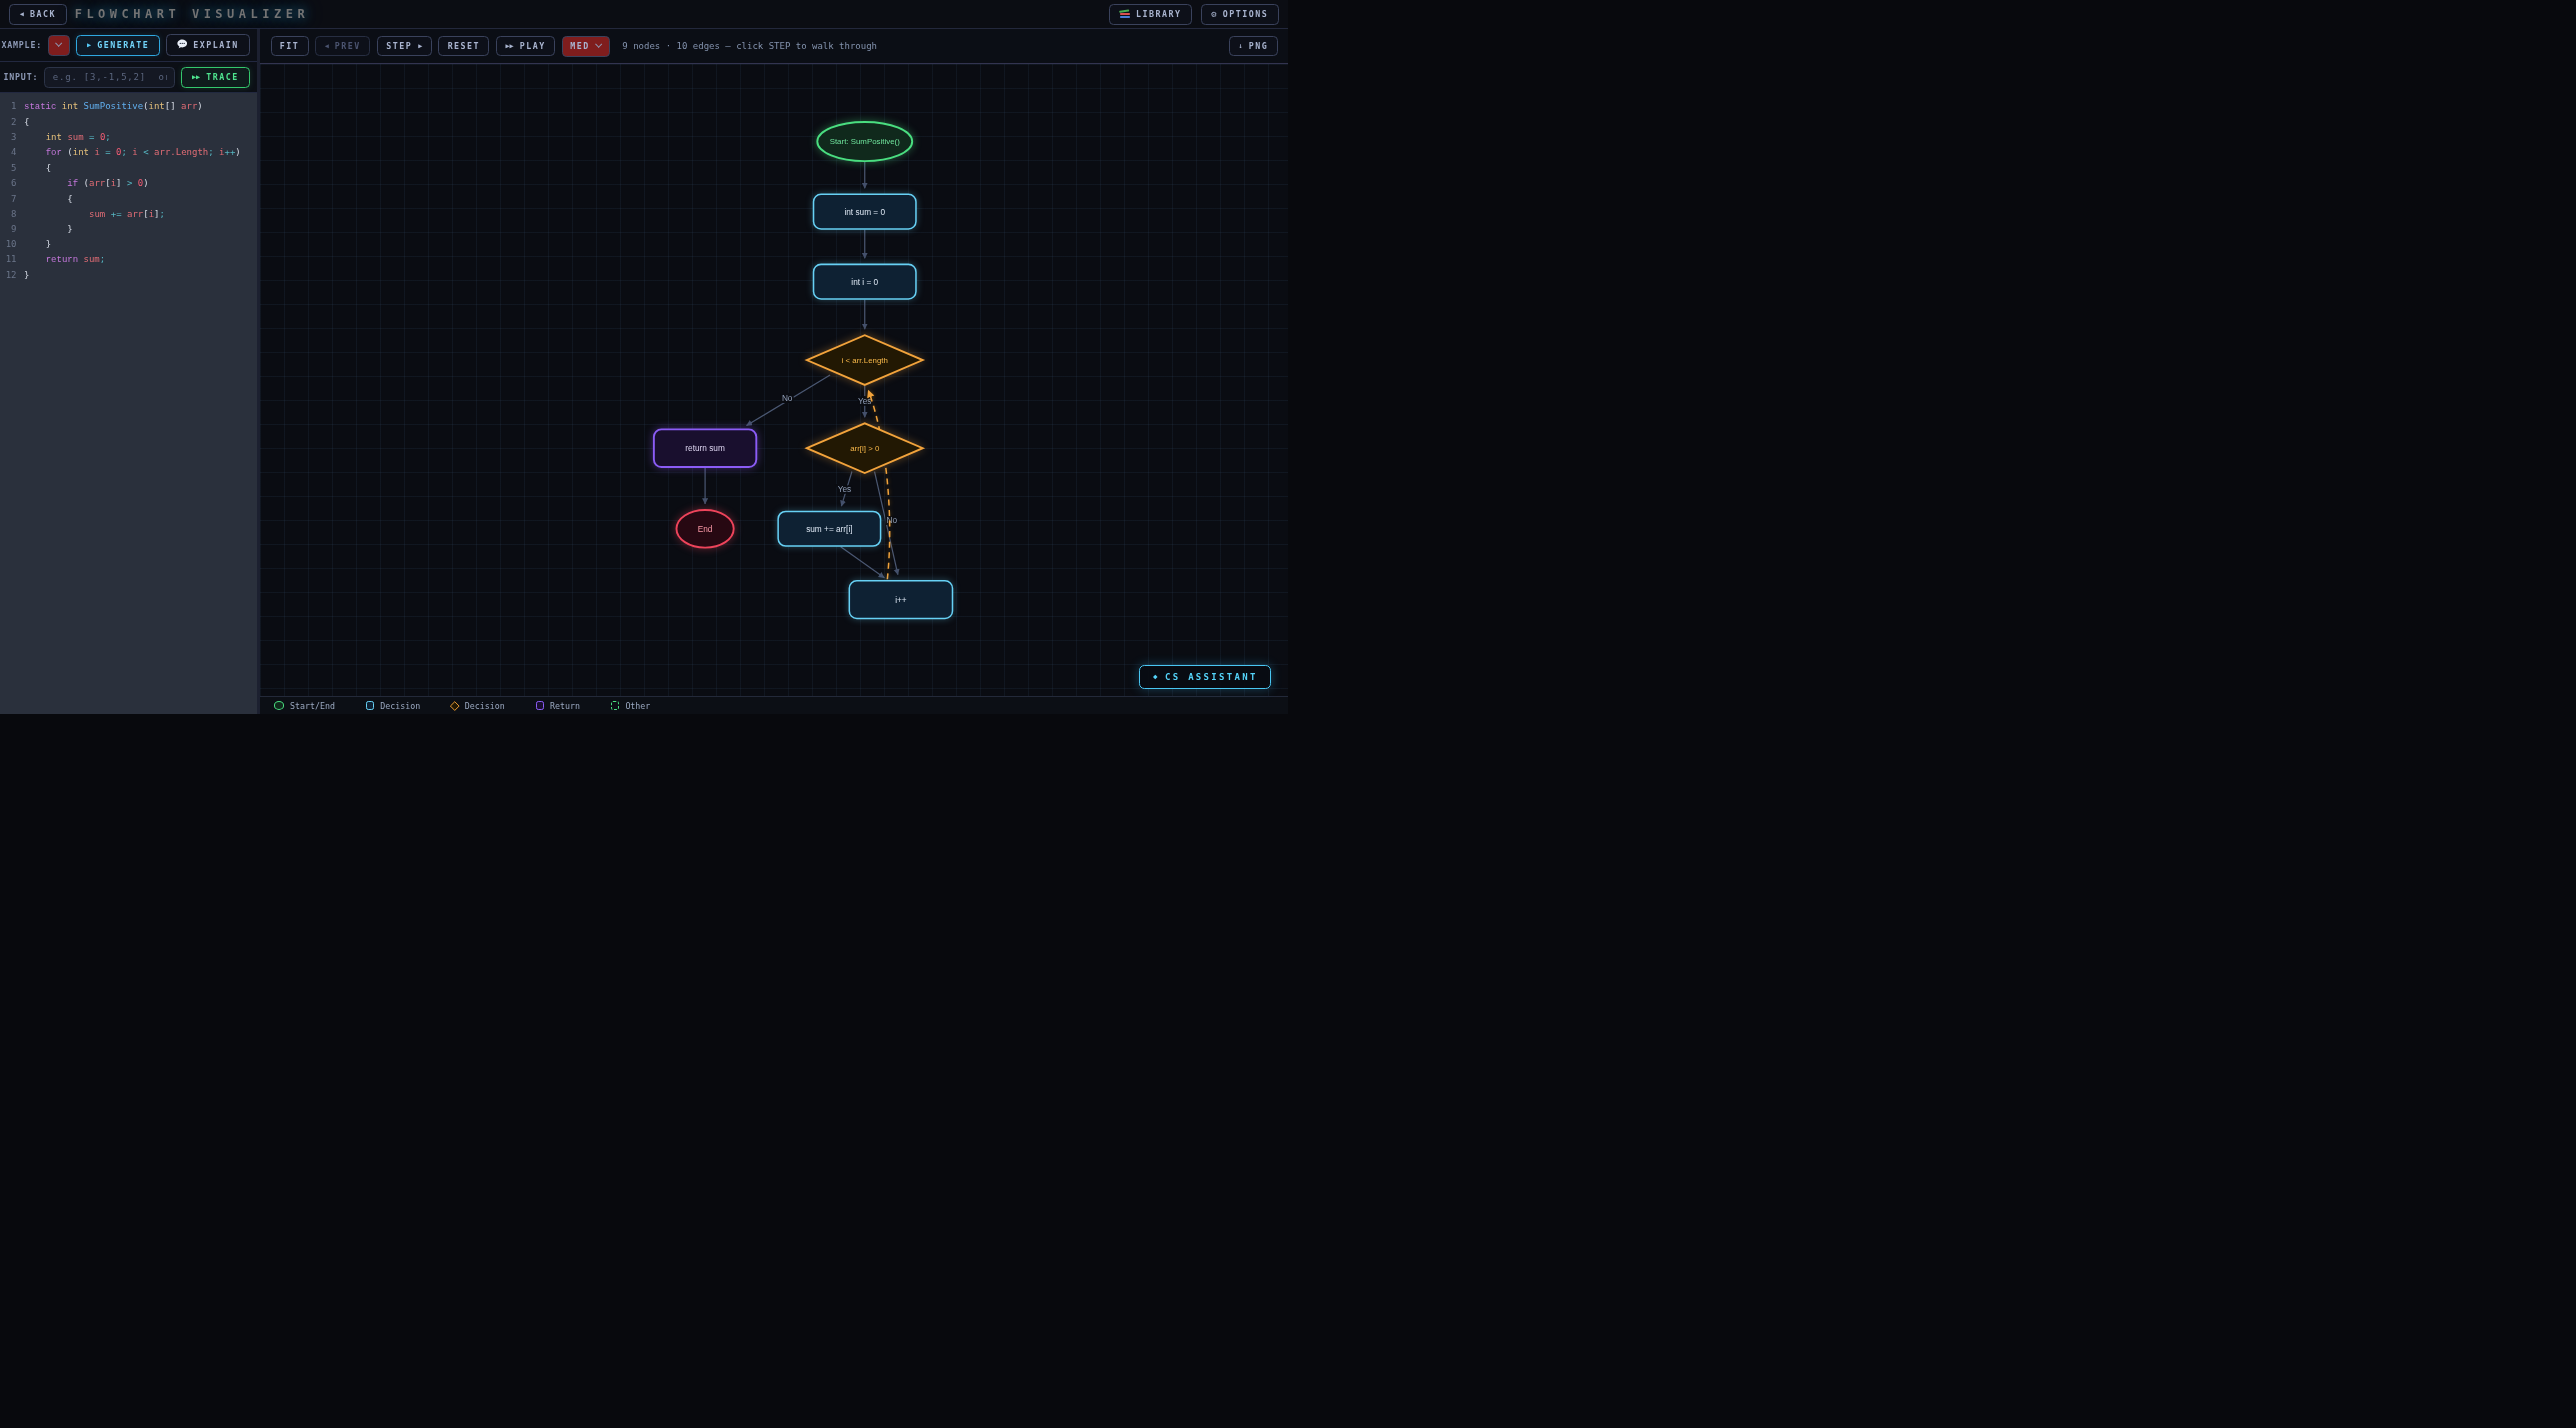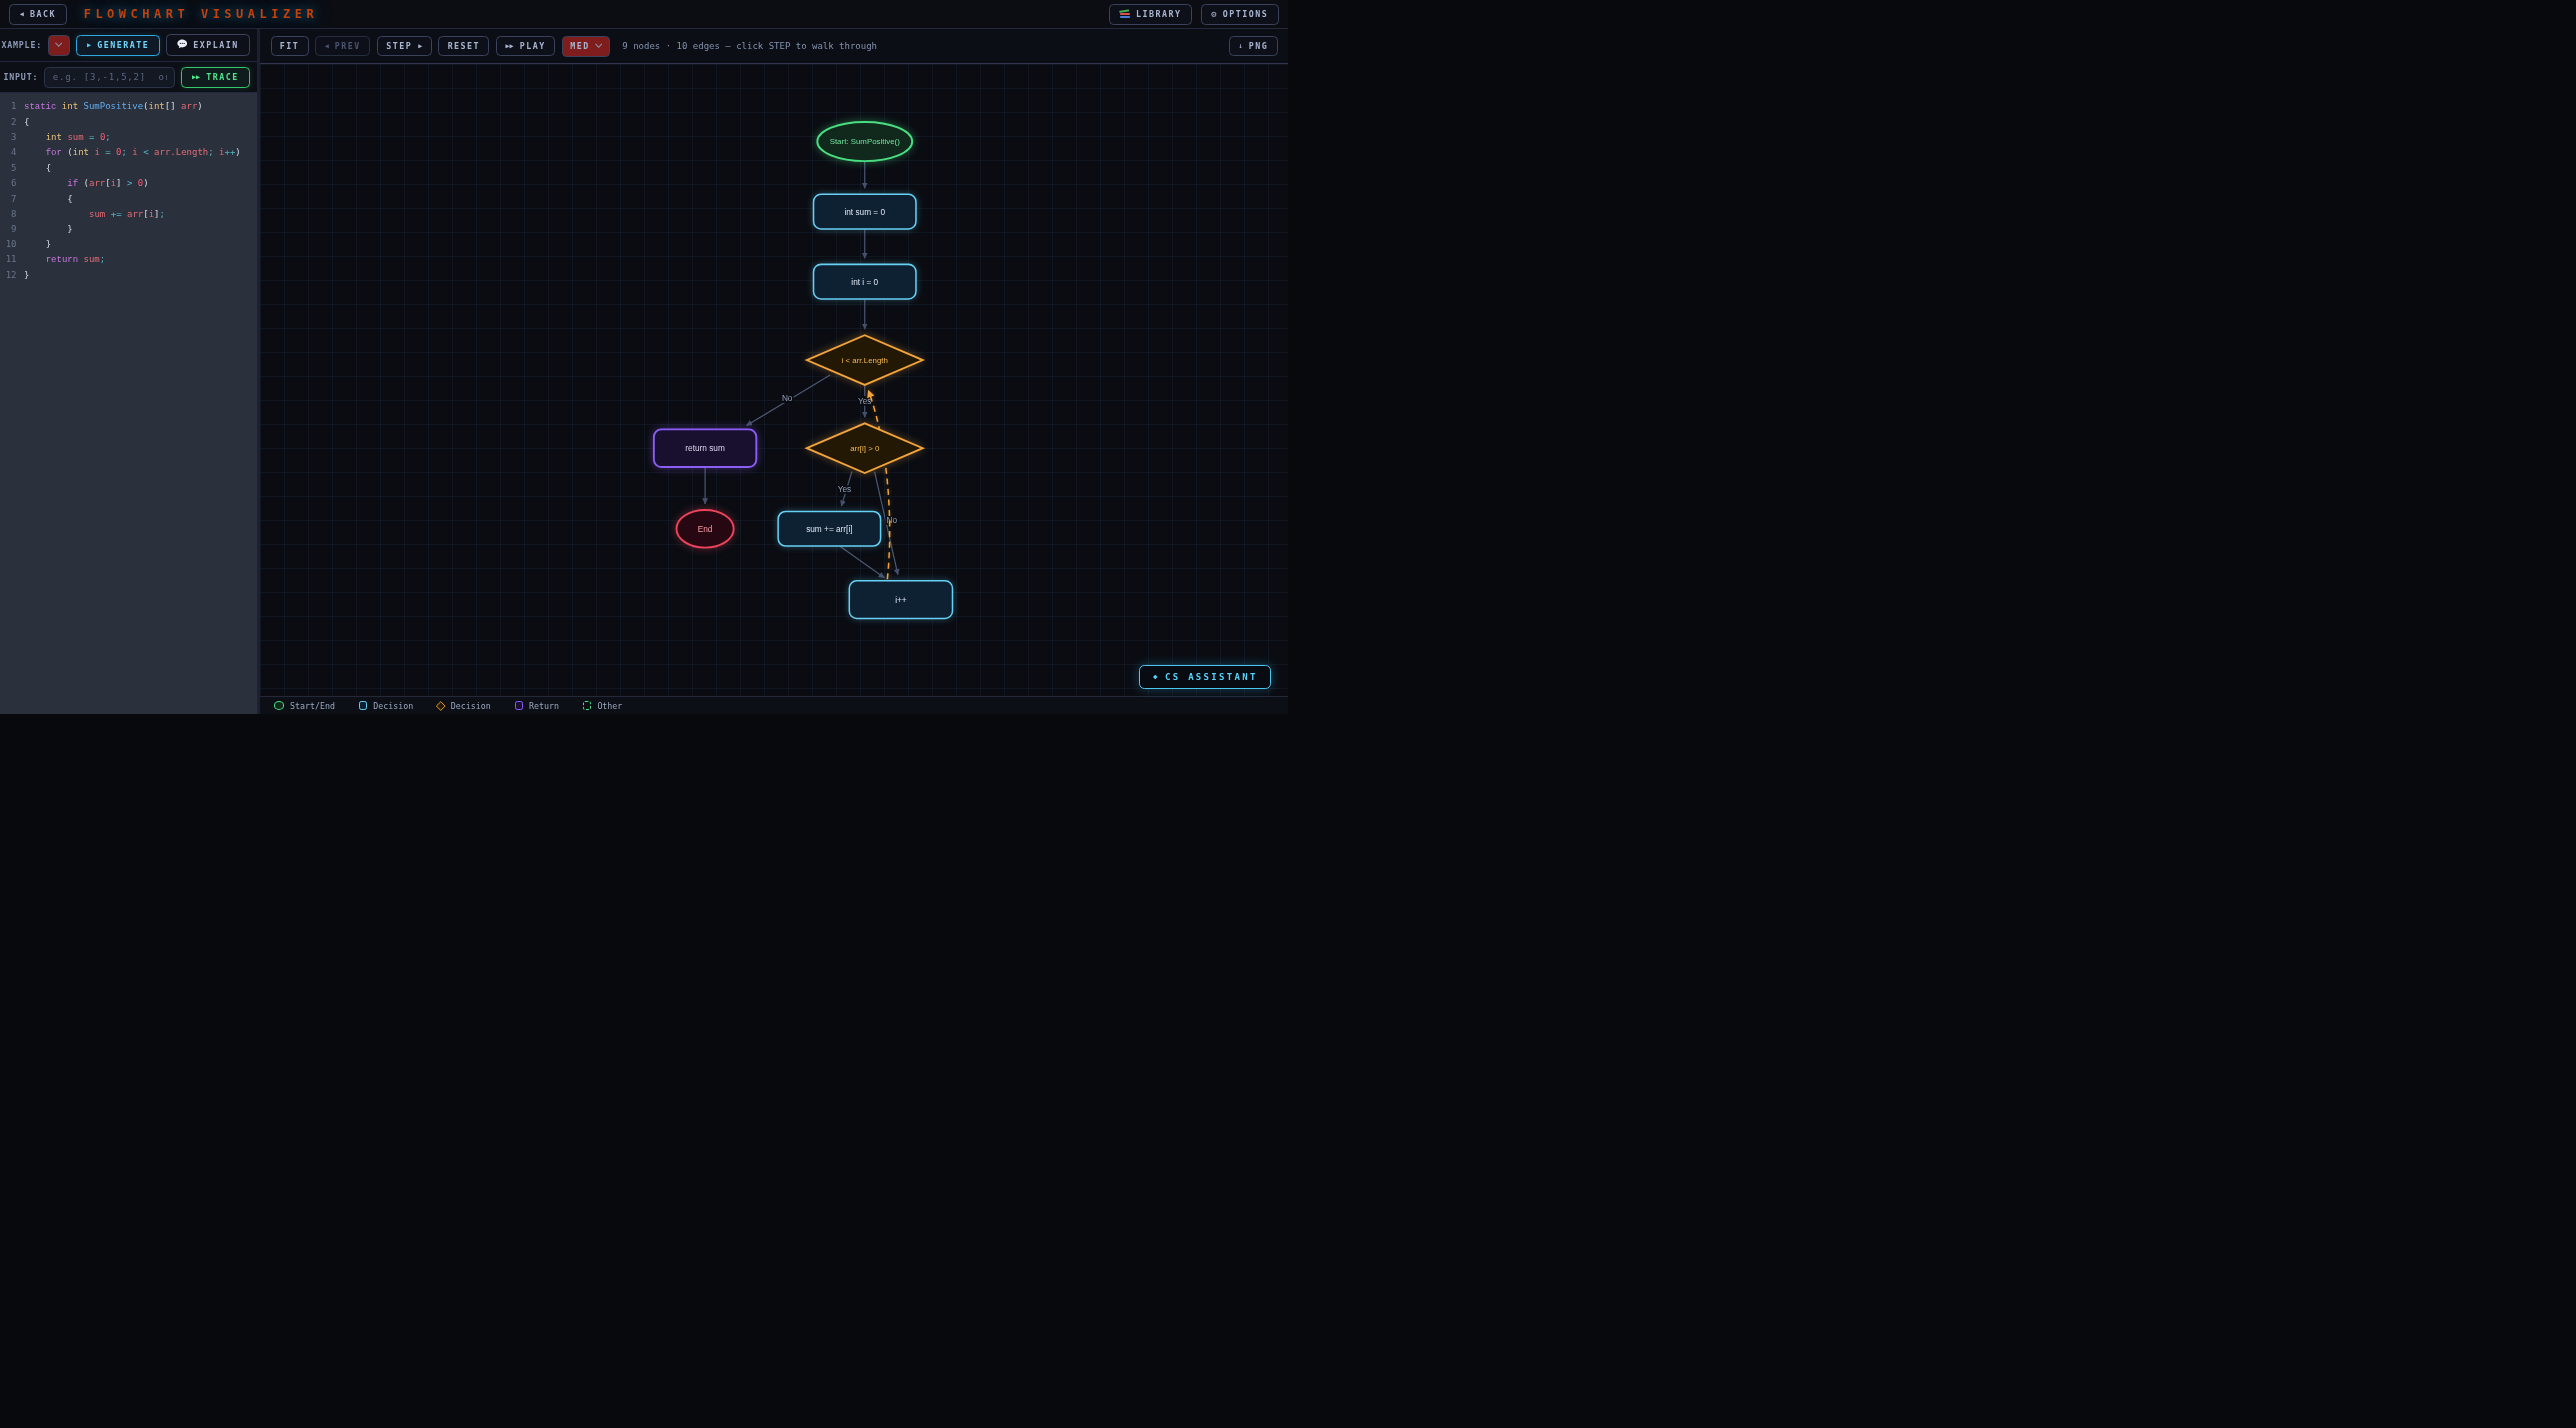--- a/index.html
+++ b/index.html
@@ -9,22 +9,22 @@
   .app { width:1288px; height:714px; display:flex; flex-direction:column; }
 
   
   .topbar { height:29px; flex:0 0 29px; background:#0b0d13; border-bottom:0.8px solid #23283c;
             display:flex; align-items:center; padding:0 9px; }
   .btn { display:inline-flex; align-items:center; justify-content:center; gap:6px;
          background:#0d1019; border:0.8px solid #3a425c; color:#a9b4cf; cursor:pointer;
          font:bold 8.3px "DejaVu Sans Mono", monospace; letter-spacing:1.5px;
          padding:4.5px 9.8px; border-radius:4.5px; white-space:nowrap; }
   .btn .glyph { font-size:6.8px; letter-spacing:0; }
-  .title { font:bold 12px "DejaVu Sans Mono", monospace; letter-spacing:4.5px; color:#c2410c;
-           text-shadow:0 0 10.5px rgba(56,189,248,.6), 0 0 22.6px rgba(56,189,248,.35); margin-left:17px; }
+  .title { font:bold 12px "DejaVu Sans Mono", monospace; letter-spacing:4.5px; color:#737373;
+           text-shadow:0 0 10.5px rgba(56,189,248,.6), 0 0 22.6px rgba(56,189,248,.35); margin-left:8px; }
   .top-right { margin-left:auto; display:flex; gap:8.3px; }
   .books { display:inline-flex; flex-direction:column; gap:0.8px; }
   .books i { display:block; width:9.8px; height:2.3px; border-radius:0.8px; }
   .books i:nth-child(1){ background:#4cae52; transform:rotate(-9deg) translateX(-0.8px); }
   .books i:nth-child(2){ background:#d95050; }
   .books i:nth-child(3){ background:#4a7bd4; }
   .gear { font-size:9px; letter-spacing:0; color:#a9b4cf; }
 
   
   .main { flex:1; display:flex; min-height:0; }
@@ -101,21 +101,21 @@
   .node-end text { fill:#f898a6; }
 
   .assistant { position:absolute; right:16.6px; bottom:7.5px; display:inline-flex; align-items:center; gap:7.5px;
                background:rgba(9,12,18,.92); border:1.5px solid #49c6f2; border-radius:5.3px;
                color:#54d2f8; font:bold 9px "DejaVu Sans Mono", monospace; letter-spacing:2.3px;
                padding:6px 12.8px; cursor:pointer; box-shadow:0 0 10.5px rgba(56,189,248,.3); }
   .assistant .glyph { font-size:7.5px; letter-spacing:0; }
 
   
   .legend { height:18px; flex:0 0 18px; background:#0c0f15; border-top:0.8px solid #232939;
-            display:flex; align-items:center; gap:24px; padding:0 13.6px; }
+            display:flex; align-items:center; gap:31px; padding:0 13.6px; }
   .lg-item { display:inline-flex; align-items:center; gap:6px;
              font:8.3px "DejaVu Sans Mono", monospace; color:#9aa8c0; }
   .lg-ic { display:inline-block; }
   .lg-start { width:10.5px; height:8.3px; border:1.5px solid #4ade80; border-radius:50%; background:#10291c; }
   .lg-statement { width:8.3px; height:9px; border:1.5px solid #67d1f5; border-radius:2.3px; background:#0e2133; }
   .lg-decision { width:7.5px; height:7.5px; border:1.5px solid #f2a33c; background:#221803;
                  transform:rotate(45deg) scale(.88); }
   .lg-return { width:8.3px; height:9px; border:1.5px solid #8b5cf6; border-radius:2.3px; background:#190f2e; }
   .lg-other { width:8.3px; height:9px; border:1.5px dashed #4ade80; border-radius:2.3px; background:transparent; }
 </style>

